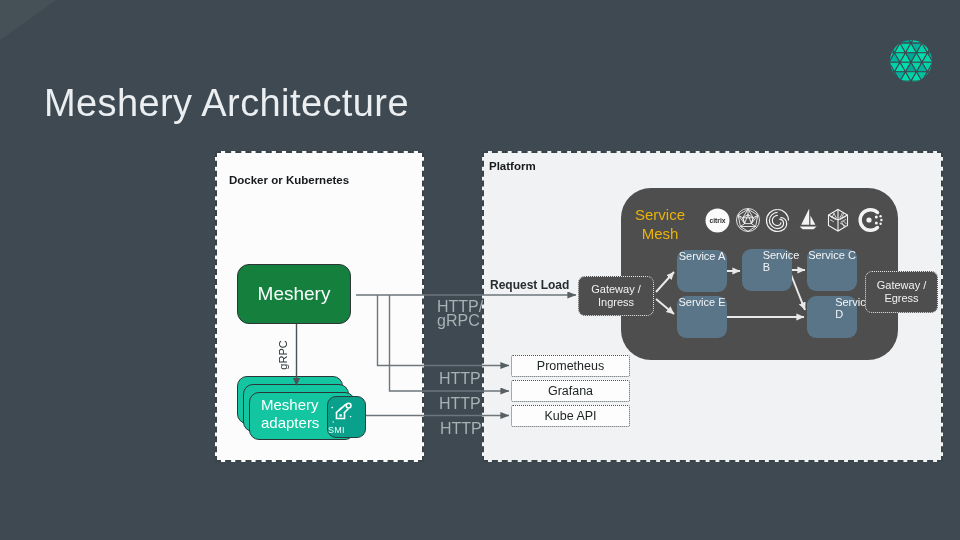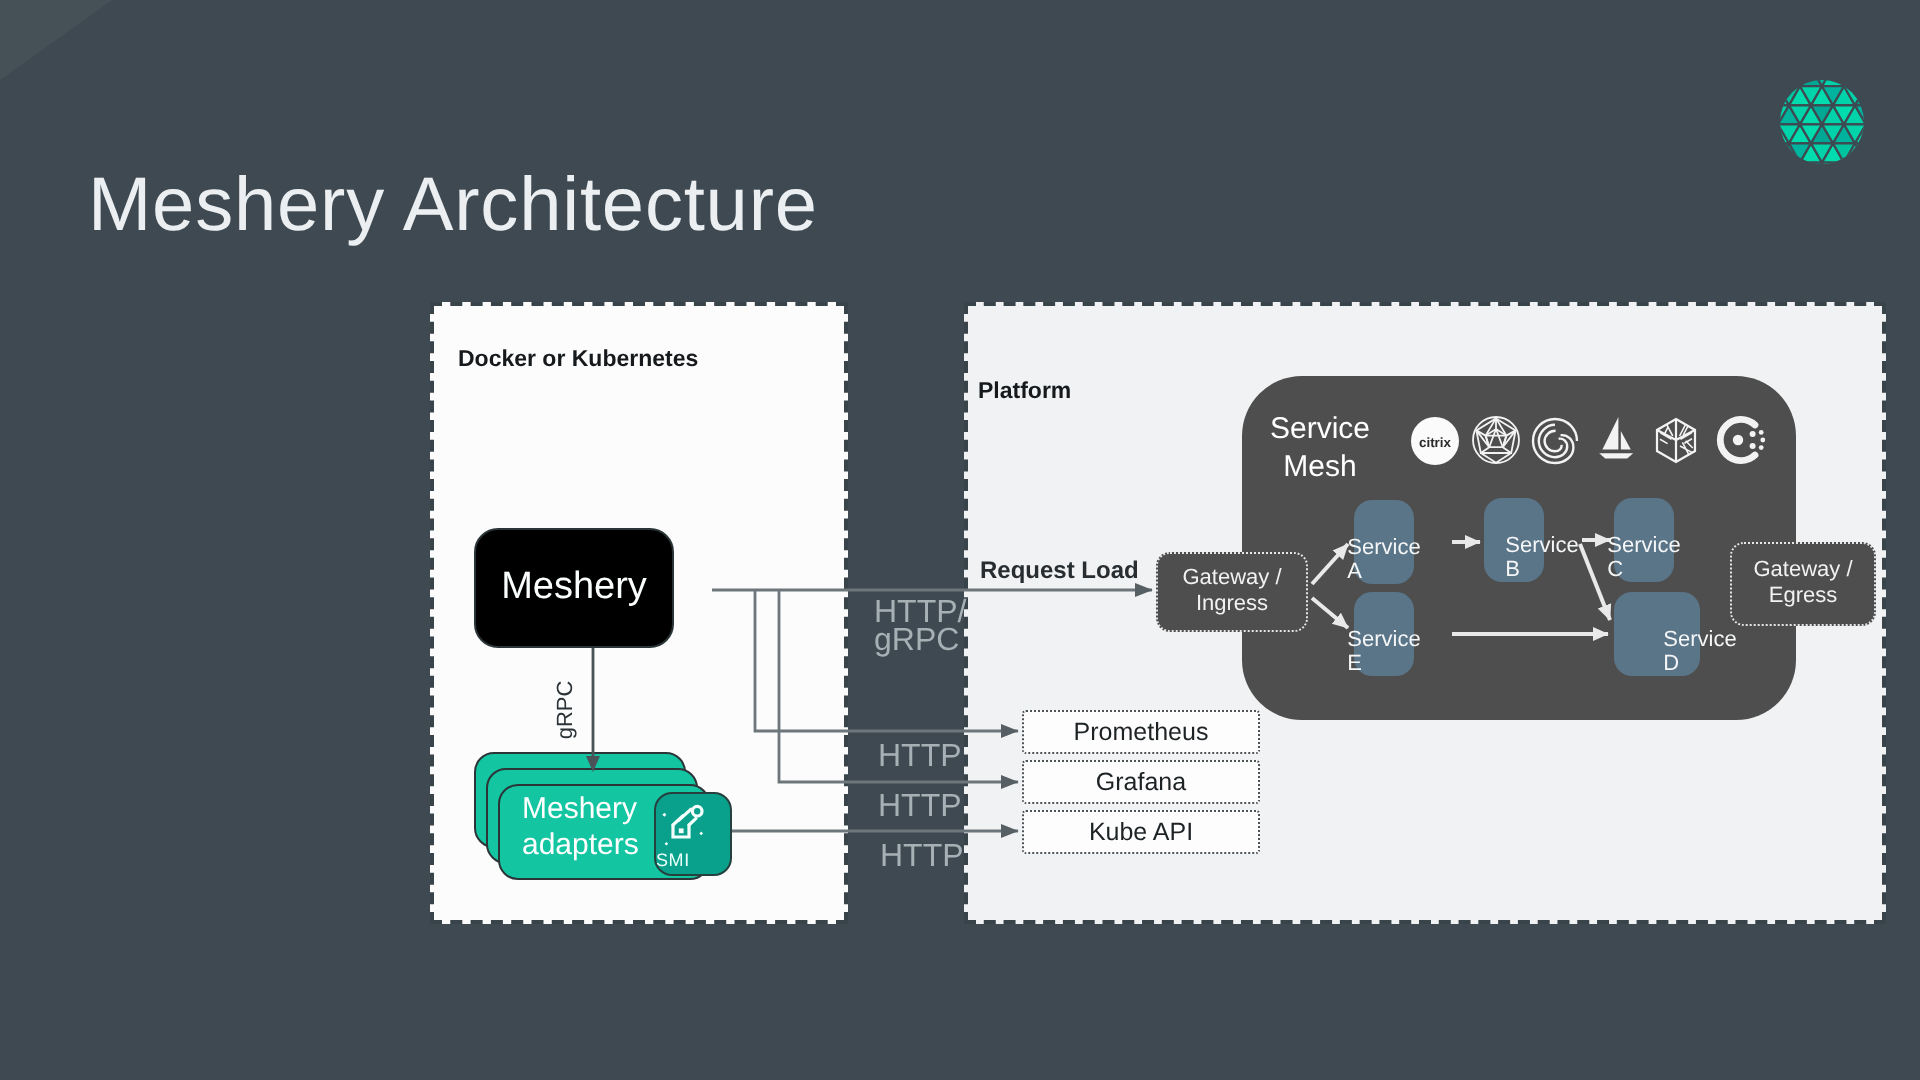--- a/index.html
+++ b/index.html
@@ -31,22 +31,22 @@
   }
   .panel-left  { left:215px; top:151px; width:209px; height:311px; background:#fcfcfc; }
   .panel-right { left:482px; top:151px; width:461px; height:311px; background:#f1f2f3; }
 
   .panel-label {
     position:absolute;
     font-size:11.5px; font-weight:700; color:#161a1c;
   }
 
   .meshery-box {
-    position:absolute; left:237px; top:264px; width:100px; height:60px;
-    background:#000000; border:1px solid #2b3538; border-radius:12px;
+    position:absolute; left:237px; top:264px; width:114px; height:60px;
+    background:#15803d; border:1px solid #2b3538; border-radius:12px;
     display:flex; align-items:center; justify-content:center;
     color:#fbfffe; font-size:19px; z-index:6;
   }
 
   .adapter-layer {
     position:absolute; width:106px; height:48px;
     background:#14c5a1; border:1.5px solid #2b3538; border-radius:10px;
   }
   .adapter-1 { left:237px; top:376px; z-index:5; }
   .adapter-2 { left:243px; top:384px; z-index:6; }
@@ -82,31 +82,31 @@
     font-size:12px; font-weight:700; color:#272d30; z-index:6;
   }
 
   .mesh-container {
     position:absolute; left:621px; top:188px; width:277px; height:172px;
     background:#4e4e4e; border-radius:30px; z-index:2;
   }
   .mesh-title {
     position:absolute; left:618px; top:206px; width:84px;
     text-align:center; font-size:15px; line-height:18.5px;
-    color:#ffffff; z-index:3;
+    color:#eab308; z-index:3;
   }
   .mesh-logos {
     position:absolute; left:705px; top:206px; width:178px; height:28px;
     display:flex; align-items:center; justify-content:space-between; z-index:3;
   }
 
   .service-box {
-    position:absolute; width:30px; height:42px;
+    position:absolute; width:50px; height:42px;
     background:#5a7488; border-radius:9px;
-    display:flex; align-items:flex-end; justify-content:center;
+    display:flex; align-items:flex-start; justify-content:center;
     color:#f4f6f7; font-size:11px; z-index:6;
   }
   .svc-a { left:677px; top:250px; }
   .svc-b { left:742px; top:249px;padding-left:28px; }
   .svc-c { left:807px; top:249px; }
   .svc-d { left:807px; top:296px;padding-left:43px; }
   .svc-e { left:677px; top:296px; }
 
   .gateway-box {
     position:absolute; background:#4e4e4e;
@@ -228,21 +228,21 @@
   </svg>
   <span class="smi-label">SMI</span>
 </div>
 
 <div class="gap-label" style="left:437px; top:300px; width:42px;">HTTP/ gRPC</div>
 <div class="gap-label" style="left:439px; top:372px;">HTTP</div>
 <div class="gap-label" style="left:439px; top:397px;">HTTP</div>
 <div class="gap-label" style="left:440px; top:422px;">HTTP</div>
 
 <div class="panel panel-right"></div>
-<div class="panel-label" style="left:489px; top:190px;">Platform</div>
+<div class="panel-label" style="left:489px; top:160px;">Platform</div>
 
 <div class="request-load">Request Load</div>
 
 <div class="mesh-container"></div>
 <div class="mesh-title">Service Mesh</div>
 
 <div class="mesh-logos">
   <svg width="25" height="25" viewBox="0 0 25 25">
     <circle cx="12.5" cy="12.5" r="12" fill="#fbfbfb"></circle>
     <text x="12.5" y="15.3" font-size="6.7" font-weight="bold" fill="#2a2a2a" text-anchor="middle" font-family="Liberation Sans, sans-serif">citrix</text>

